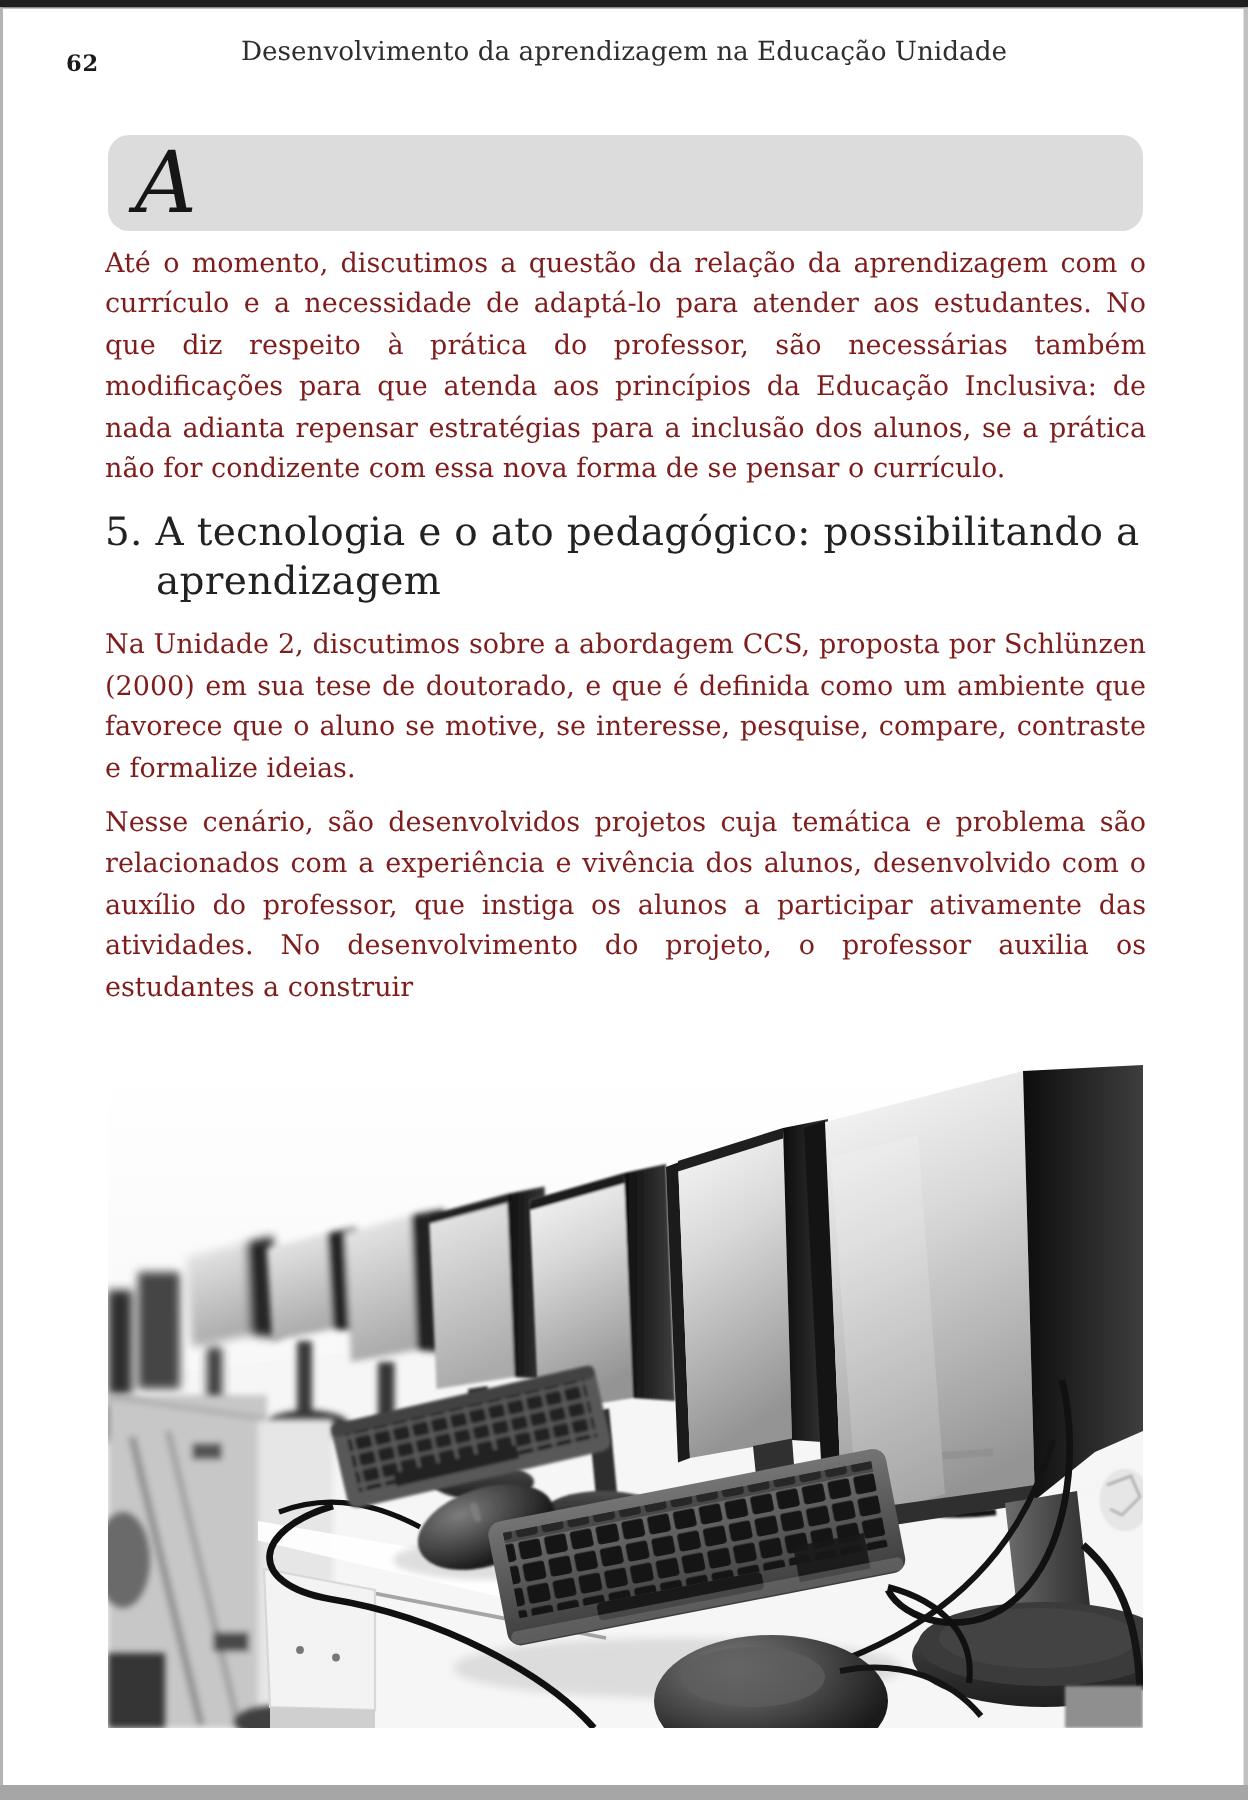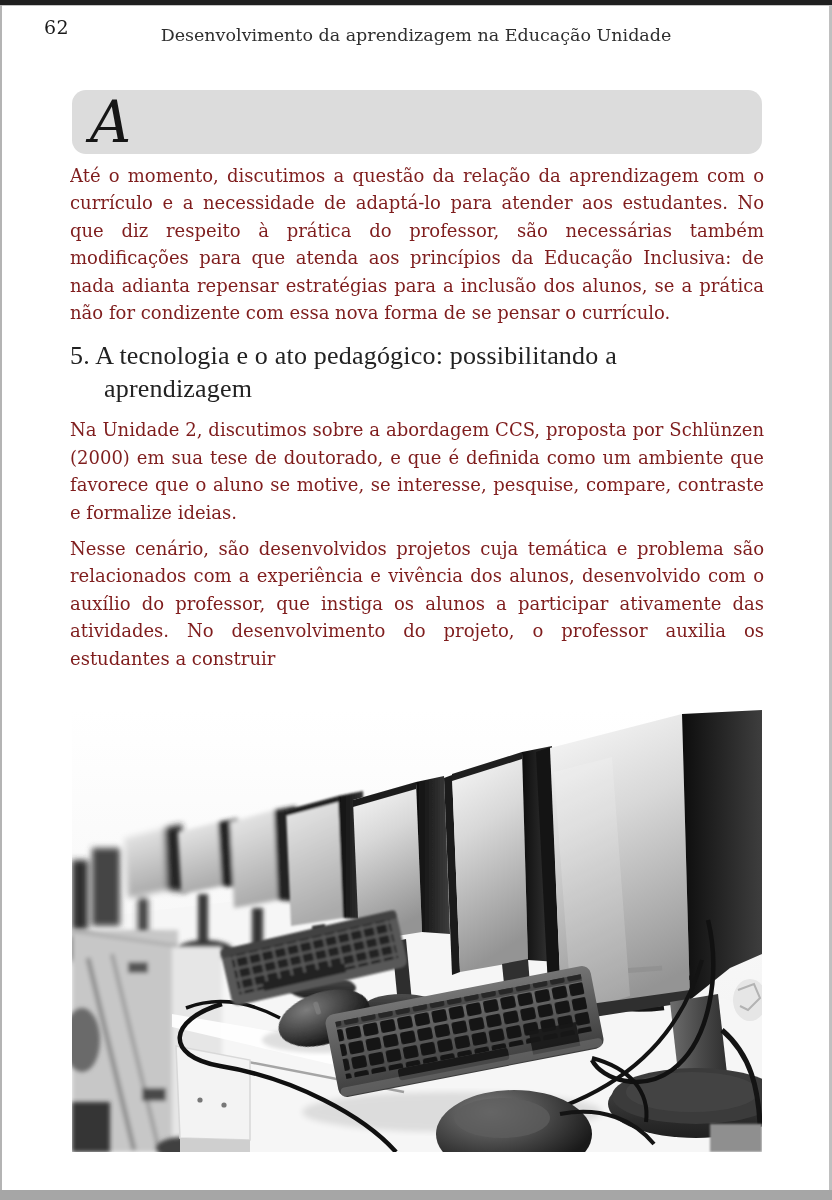--- a/index.html
+++ b/index.html
@@ -6,41 +6,41 @@
   .page{
     position:relative;width:832px;height:1200px;background:#ffffff;
     font-family:"DejaVu Serif","Liberation Serif",serif;color:#1d1d1d;overflow:hidden;
   }
   .edge-top{position:absolute;left:0;top:0;width:832px;height:5px;background:#1f1f1f;}
   .edge-top::after{content:"";position:absolute;left:0;top:5px;width:832px;height:1px;background:#8a8a8a;opacity:.5;}
   .edge-bottom{position:absolute;left:0;top:1190px;width:832px;height:10px;background:#a6a6a6;}
   .edge-left{position:absolute;left:0;top:5px;width:2px;height:1185px;background:#b4b4b4;}
   .edge-right{position:absolute;right:0;top:5px;width:3px;height:1185px;background:#c0c0c0;}
 
-  .page-number{position:absolute;left:44px;top:16px;font-size:19px;font-weight:normal;color:#1a1a1a;letter-spacing:.5px;}
+  .page-number{position:absolute;left:44px;top:33px;font-size:15px;font-weight:bold;color:#1a1a1a;letter-spacing:.5px;}
   .running-header{position:absolute;left:0;top:25px;width:100%;text-align:center;font-size:17.5px;color:#2e2e2e;}
 
   .attention-box{
     position:absolute;left:72px;top:90px;width:690px;min-height:64px;box-sizing:border-box;
     background:#dcdcdc;border-radius:14px;padding:5px 20px 6px 18px;overflow:hidden;
   }
   .attention-dropcap{
     float:left;font-size:57px;line-height:50px;font-style:italic;margin:2px 5px 0 0;color:#161616;
   }
   .attention-text{
     font-style:italic;font-size:17px;line-height:29px;text-align:justify;color:#1c1c1c;
   }
 
   .body-copy{position:absolute;left:70px;top:162px;width:694px;height:548px;overflow:hidden;}
   .body-copy p{
     margin:0 0 9px 0;font-size:18px;line-height:27.4px;text-align:justify;color:#7f1d1d;
   }
   h2.section-heading{
     margin:13px 0 11px 0;font-size:26px;line-height:33px;font-weight:normal;color:#222;
-    padding-left:34px;text-indent:-34px;letter-spacing:.2px;font-family:Liberation Serif, serif;
+    padding-left:34px;text-indent:-34px;letter-spacing:.2px;
   }
   .figure-wrap{position:absolute;left:72px;top:710px;width:690px;height:442px;}
   .figure-wrap svg{display:block;}
 </style>
 </head>
 <body>
 
 <div class="page">
 
   <div class="edge-top"></div>

